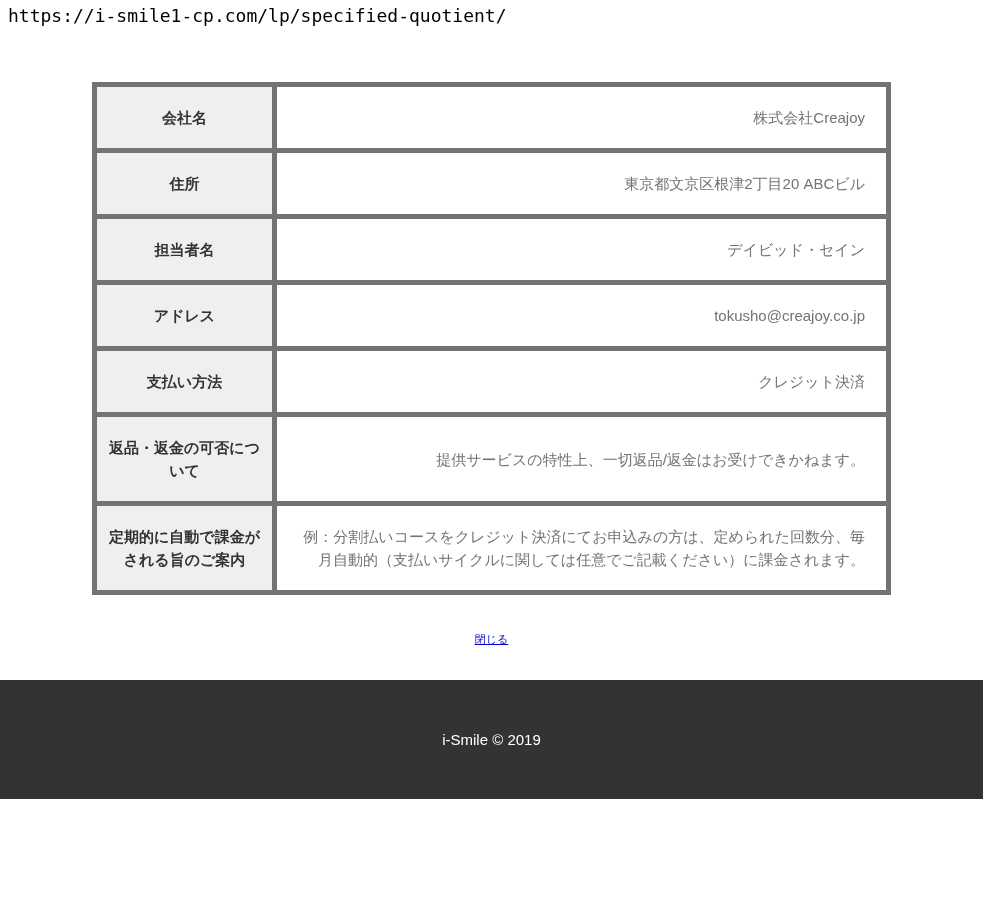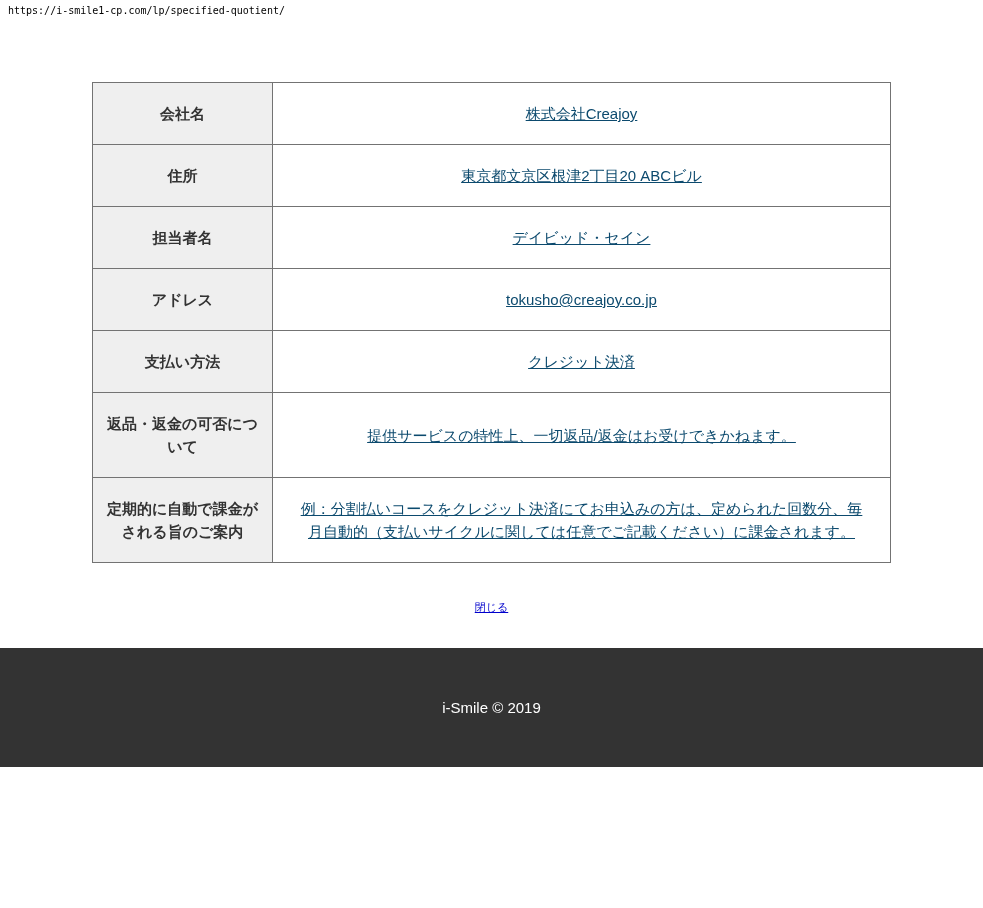--- a/index.html
+++ b/index.html
@@ -9,21 +9,21 @@
     color: #333333;
     width: 983px;
   }
   body { min-height: 908px; position: relative; }
 
   
   .url-bar {
     height: 50px;
     padding: 5px 8px;
     font-family: "DejaVu Sans Mono", "Liberation Mono", monospace;
-    font-size: 10px;
+    font-size: 18px;
     color: #000000;
   }
 
   
   .container { width: 799px; margin: 0 auto; }
 
   
   .banner {
     height: 55px;
     background: #0e9cd3;
@@ -39,40 +39,39 @@
   }
 
   
   table.tokusho {
     width: 100%;
     margin-top: 32px;
     border-collapse: collapse;
     font-size: 15px;
   }
   table.tokusho th, table.tokusho td {
-    border: 1px solid #737373;
+    border: 5px solid #737373;
     vertical-align: middle;
     line-height: 23px;
     margin-left: 40px;
   }
   table.tokusho th {
     width: 180px;
     background: #efefef;
     font-weight: bold;
     text-align: center;
     padding: 19px 10px;
     color: #333333;
   }
   table.tokusho td {
     background: #ffffff;
-    text-align: center;
+    text-align: right;
     padding: 19px 21px;
     white-space: pre-line;
-    color: #0c4a6e;
-    text-decoration: underline;
+    color: #737373;
   }
 
   
   .close-wrap { text-align: center; margin-top: 34px; }
   .close-wrap a {
     color: #0000cc;
     font-size: 11px;
     text-decoration: underline;
     cursor: pointer;
   }

